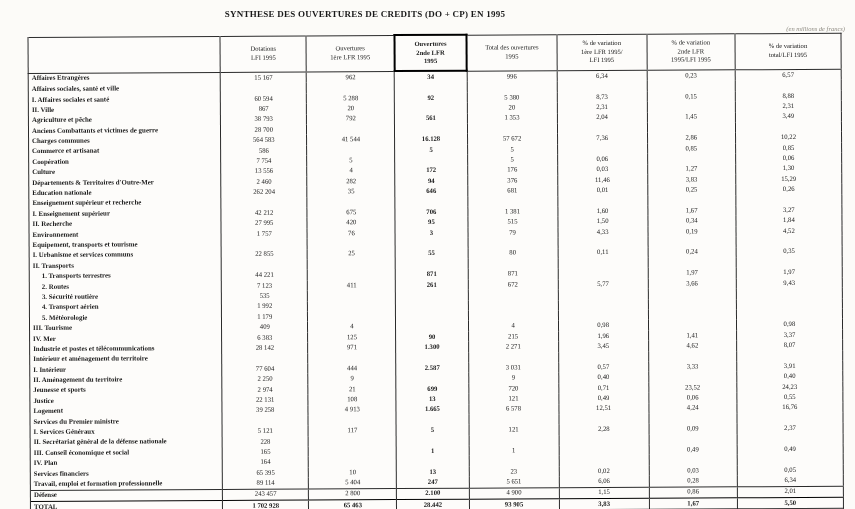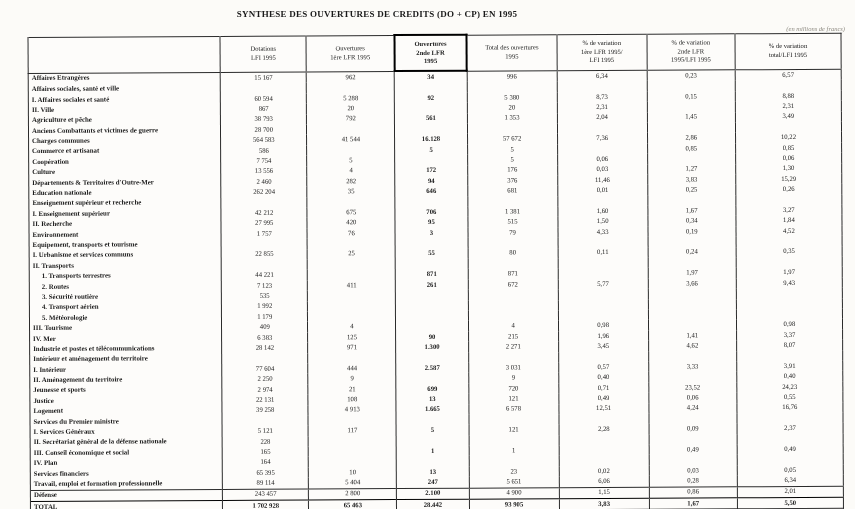--- a/index.html
+++ b/index.html
@@ -3,21 +3,21 @@
 <meta charset="utf-8">
 <style>
   html,body{margin:0;padding:0;}
   body{
     width:855px;height:509px;overflow:hidden;
     background:#fcfbf8;color:#1a1a1a;
     font-family:"Liberation Serif","DejaVu Serif",serif;
     position:relative;
   }
   .title{
-    position:absolute;top:9px;left:16px;width:722px;
+    position:absolute;top:9px;left:4px;width:722px;
     text-align:center;font-size:9px;font-weight:bold;letter-spacing:.25px;
   }
   .unit-note{
     position:absolute;top:25px;right:10px;
     font-size:6.5px;font-style:italic;color:#8d8a80;
   }
   table.credits{
     position:absolute;top:36px;left:29px;width:814px;
     border-collapse:collapse;table-layout:fixed;
     border:1.2px solid #2b2b2b;

